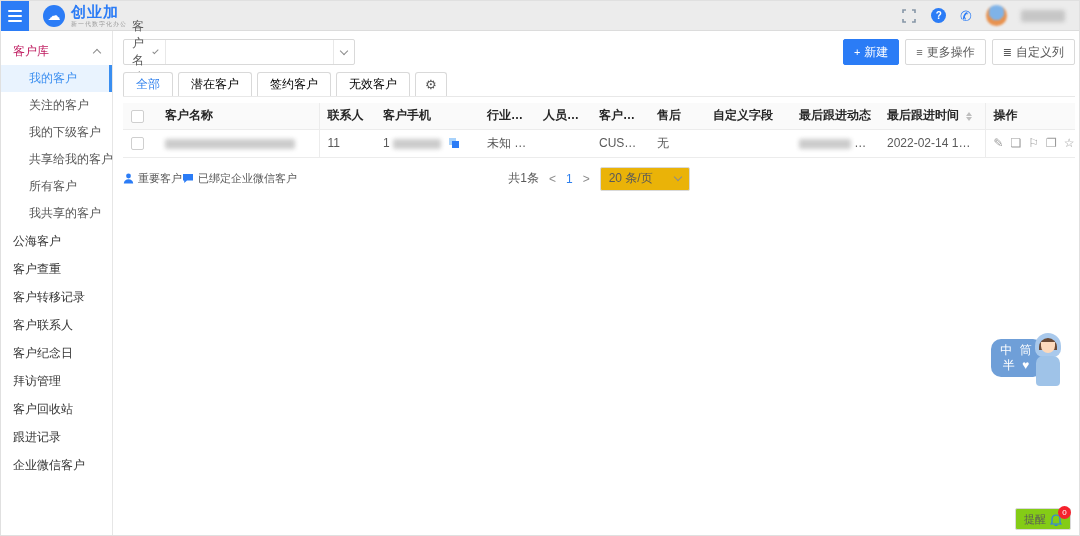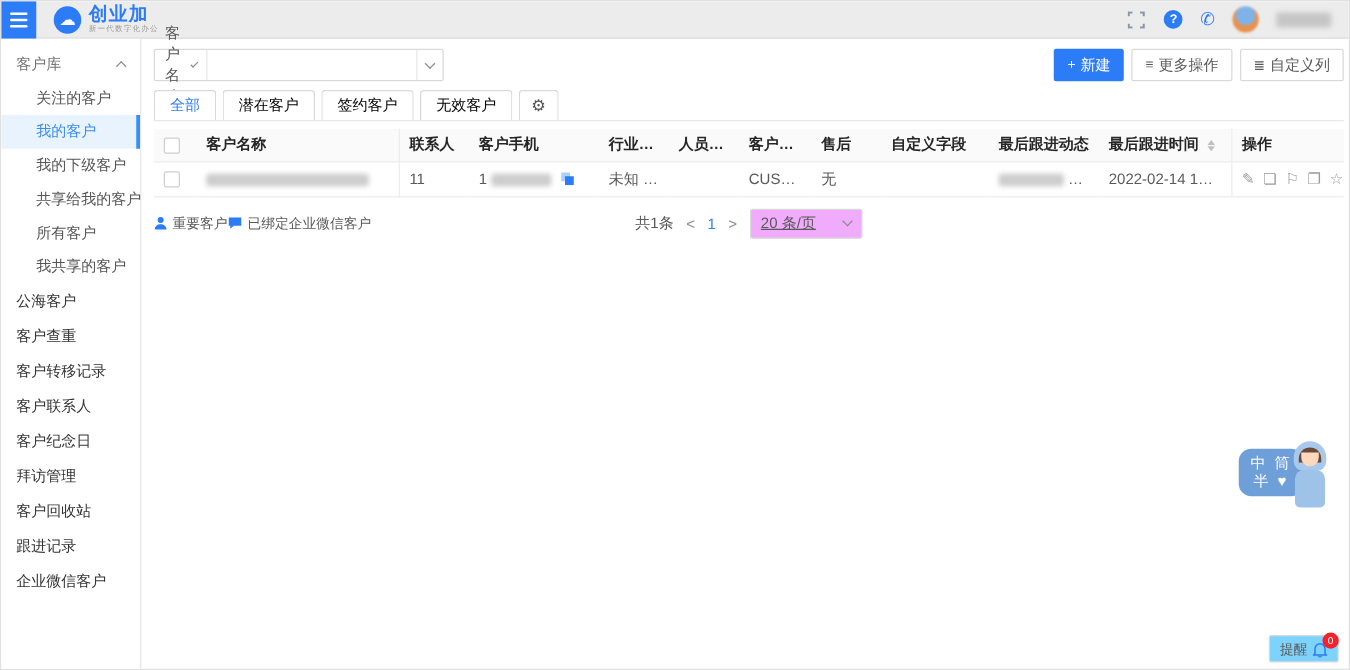--- a/index.html
+++ b/index.html
@@ -18,21 +18,21 @@
   .topbar-right { margin-left:auto; display:flex; align-items:center; gap:14px; padding-right:14px; }
   .tb-icon { width:16px; height:16px; display:flex; align-items:center; justify-content:center; cursor:pointer; }
   .help-circle { width:15px; height:15px; border-radius:50%; background:#2b7cf6; color:#fff; font-size:10px; font-weight:bold; display:flex; align-items:center; justify-content:center; }
   .phone-glyph { color:#2b7cf6; font-size:14px; }
   .avatar { width:21px; height:21px; border-radius:50%; background:radial-gradient(circle at 50% 35%, #7fb3e8 0 45%, #e8924f 46% 100%); filter:blur(1px); cursor:pointer; }
   .name-redacted { width:44px; height:12px; background:#c6c6c6; border-radius:2px; filter:blur(2px); }
 
   
   .body-wrap { display:flex; height:505px; }
   .sidebar { width:112px; background:#fff; border-right:1px solid #e6e6e6; padding-top:6px; flex-shrink:0; }
-  .side-group { height:28px; padding:0 12px; display:flex; align-items:center; justify-content:space-between; font-size:12px; color:#737373; cursor:pointer; }
+  .side-group { height:28px; padding:0 12px; display:flex; align-items:center; justify-content:space-between; font-size:12px; color:#be185d; cursor:pointer; }
   .side-sub { height:27px; line-height:27px; padding-left:28px; font-size:12px; color:#555; cursor:pointer; white-space:nowrap; }
   .side-sub.active { color:#3a8ef0; background:#e9f3fe; border-right:3px solid #3a8ef0; }
   .side-item { height:28px; line-height:28px; padding-left:12px; font-size:12px; color:#333; cursor:pointer; white-space:nowrap; }
   .caret { width:6px; height:6px; border-right:1px solid #8c8c8c; border-bottom:1px solid #8c8c8c; display:inline-block; }
   .caret.up { transform:rotate(-135deg); margin-top:3px; }
   .caret.down { transform:rotate(45deg); margin-bottom:3px; }
 
   .main { flex:1; padding:8px 12px 0 10px; position:relative; }
 
   
@@ -71,33 +71,33 @@
   .ops { display:flex; gap:7px; color:#9a9a9a; font-size:12px; }
   .ops span { cursor:pointer; }
 
   
   .foot { position:relative; display:flex; justify-content:center; align-items:center; margin-top:9px; height:24px; }
   .legend { position:absolute; left:0; display:flex; align-items:center; font-size:11px; color:#595959; }
   .legend .lg { display:flex; gap:4px; align-items:center; }
   .pager { display:flex; align-items:center; gap:10px; font-size:12px; color:#595959; }
   .pg-arrow { color:#8c8c8c; cursor:pointer; font-size:12px; }
   .pg-cur { color:#2f80ed; cursor:pointer; }
-  .pg-size { border:1px solid #d9d9d9; border-radius:2px; height:24px; padding:0 8px; display:flex; align-items:center; gap:22px; cursor:pointer; background:#f0abfc;text-decoration:underline; }
-
-  
-  .mascot { position:absolute; top:352px; right:16px; width:72px; height:56px; cursor:pointer; }
+  .pg-size { border:1px solid #d9d9d9; border-radius:2px; height:24px; padding:0 8px; display:flex; align-items:center; gap:22px; cursor:pointer; background:#eab308; }
+
+  
+  .mascot { position:absolute; top:332px; right:16px; width:72px; height:56px; cursor:pointer; }
   .mascot-bubble { position:absolute; left:0; top:6px; width:52px; height:38px; background:#6f9fd8; border-radius:10px; color:#fff; font-size:12px; display:flex; flex-direction:column; justify-content:center; align-items:center; line-height:15px; letter-spacing:2px; }
   .mascot-char { position:absolute; right:0; top:0; width:30px; height:54px; }
   .mc-hood { position:absolute; top:0; left:2px; width:26px; height:24px; background:#a9c9ec; border-radius:13px 13px 8px 8px; }
   .mc-hair { position:absolute; top:5px; left:6px; width:18px; height:12px; background:#6b4a35; border-radius:9px 9px 0 0; }
   .mc-face { position:absolute; top:9px; left:8px; width:14px; height:11px; background:#fcd9bc; border-radius:0 0 7px 7px; }
   .mc-body { position:absolute; top:23px; left:3px; width:24px; height:30px; background:#9fc3e8; border-radius:7px 7px 4px 4px; }
 
   
-  .reminder { position:absolute; right:8px; bottom:5px; height:22px; background:#7dd3fc; border:1px solid #d9d9d9; border-radius:2px; display:flex; align-items:center; gap:4px; padding:0 8px; font-size:11px; color:#595959; cursor:pointer; }
+  .reminder { position:absolute; right:8px; bottom:5px; height:22px; background:#84cc16; border:1px solid #d9d9d9; border-radius:2px; display:flex; align-items:center; gap:4px; padding:0 8px; font-size:11px; color:#595959; cursor:pointer; }
   .bell { color:#2b7cf6; font-size:12px; position:relative; }
   .badge { position:absolute; top:-7px; right:-9px; min-width:13px; height:13px; border-radius:7px; background:#f5222d; color:#fff; font-size:8px; display:flex; align-items:center; justify-content:center; padding:0 2px; }
   svg { display:block; }
 </style>
 </head>
 <body>
 
 <div class="screen">
 
   <div class="topbar">
@@ -126,22 +126,22 @@
     </div>
   </div>
 
   <div class="body-wrap">
 
     <div class="sidebar">
       <div class="side-group">
         <span>客户库</span>
         <span class="caret up"></span>
       </div>
+      <div class="side-sub active">我的客户</div>
       <div class="side-sub">关注的客户</div>
-      <div class="side-sub active">我的客户</div>
       <div class="side-sub">我的下级客户</div>
       <div class="side-sub">共享给我的客户</div>
       <div class="side-sub">所有客户</div>
       <div class="side-sub">我共享的客户</div>
       <div class="side-item">公海客户</div>
       <div class="side-item">客户查重</div>
       <div class="side-item">客户转移记录</div>
       <div class="side-item">客户联系人</div>
       <div class="side-item">客户纪念日</div>
       <div class="side-item">拜访管理</div>

